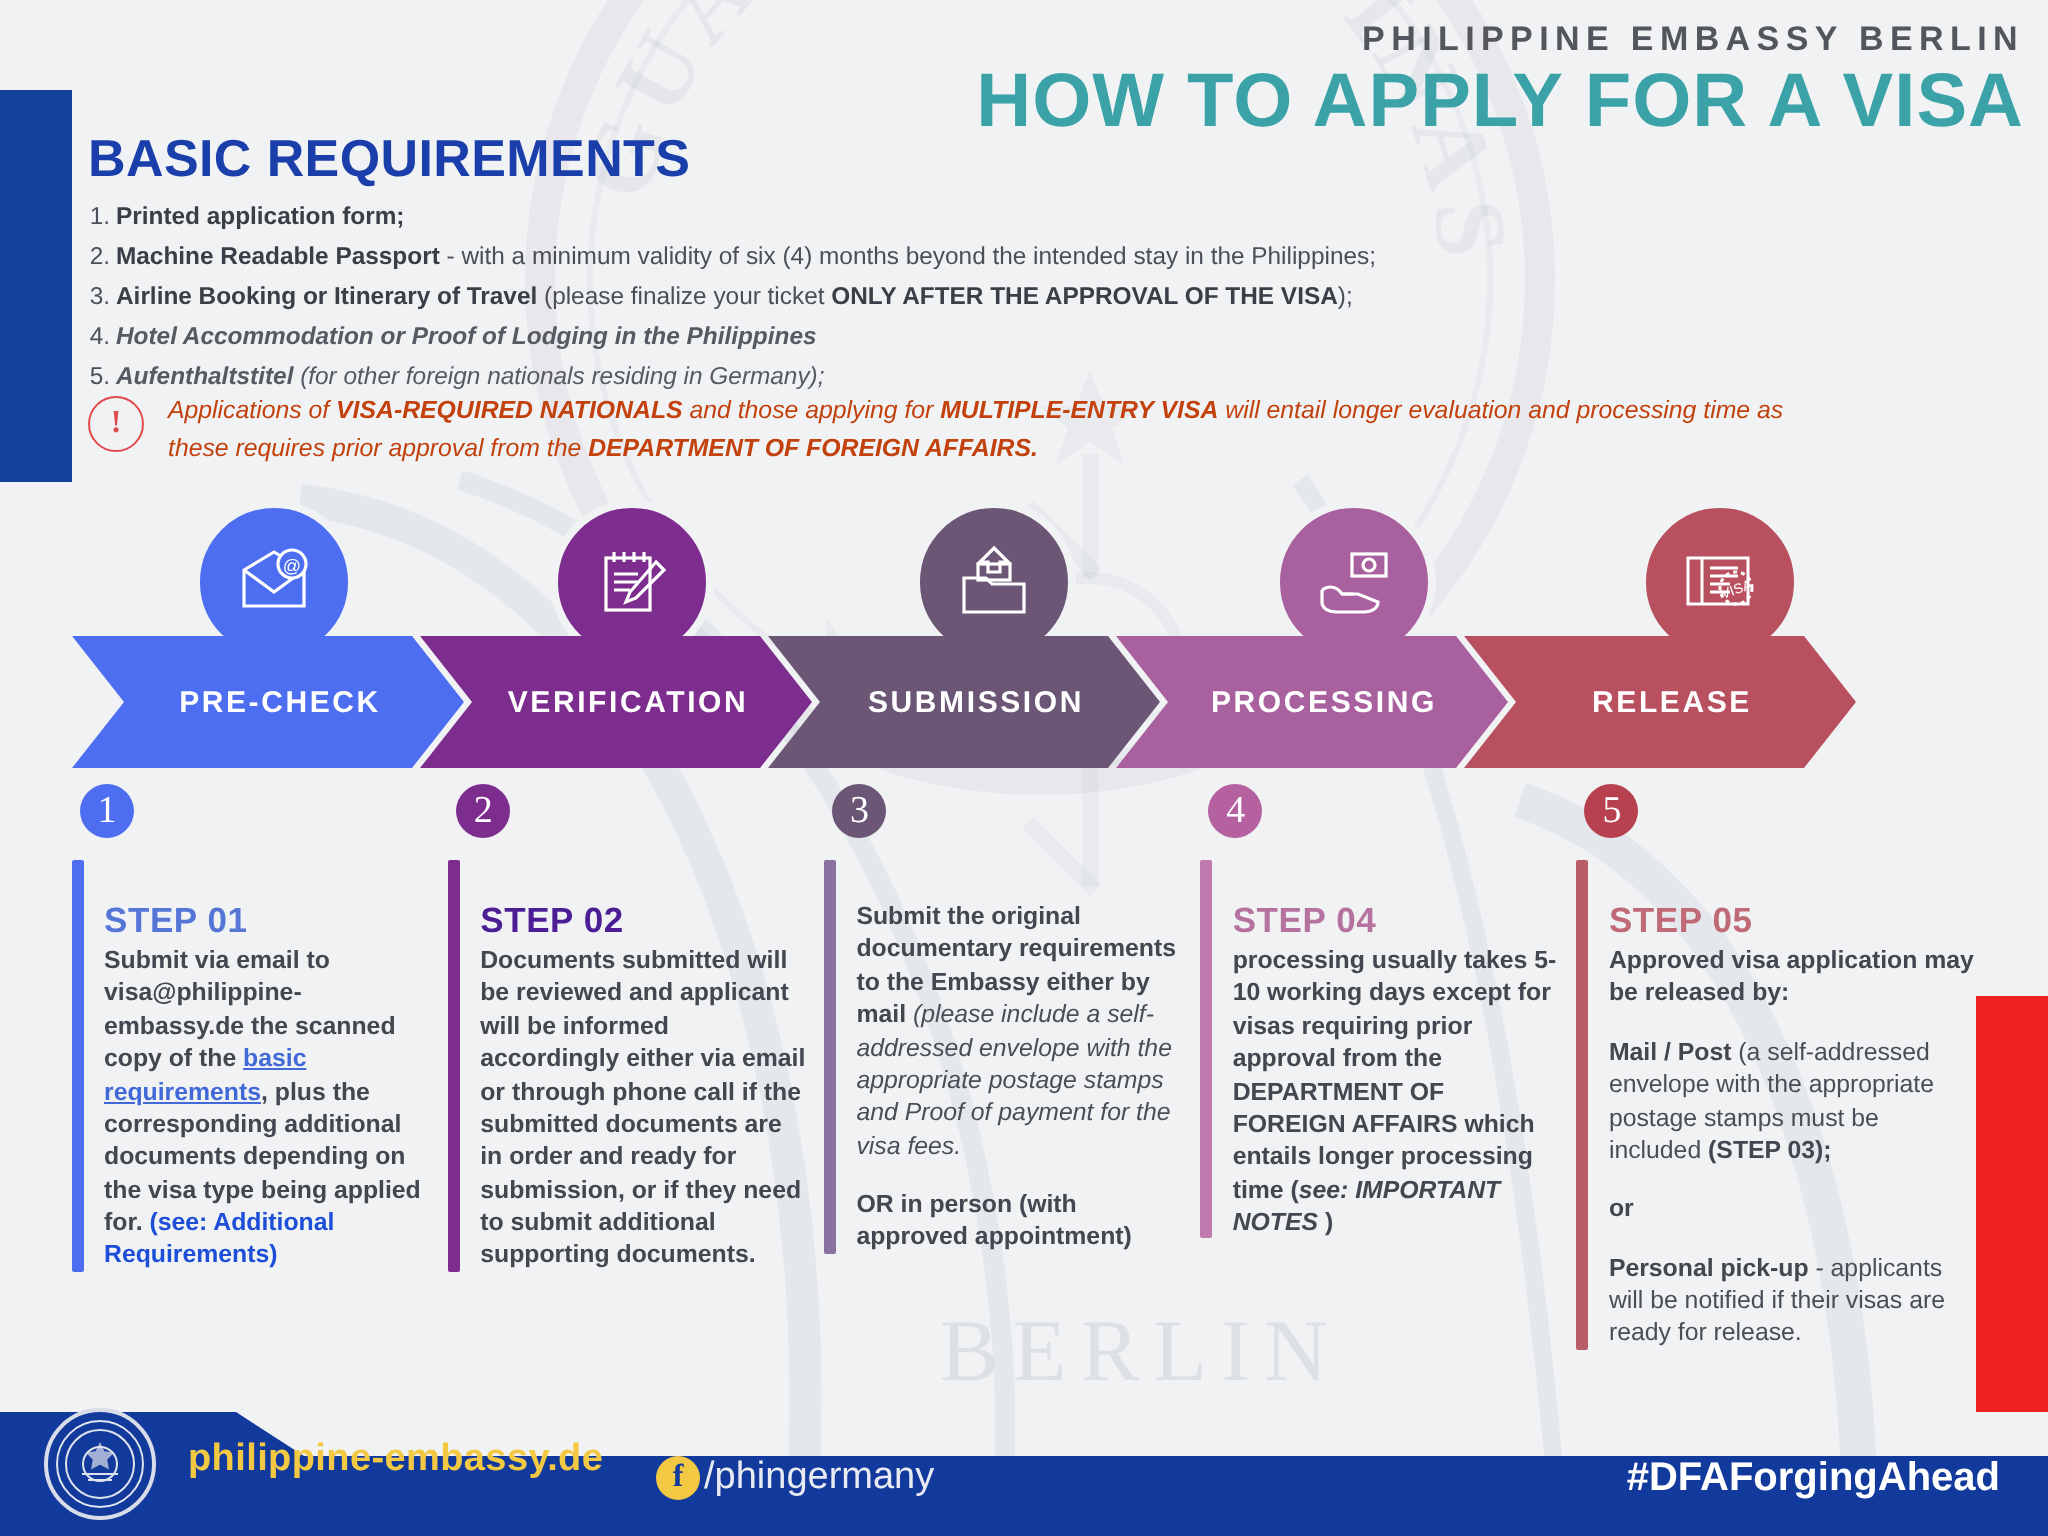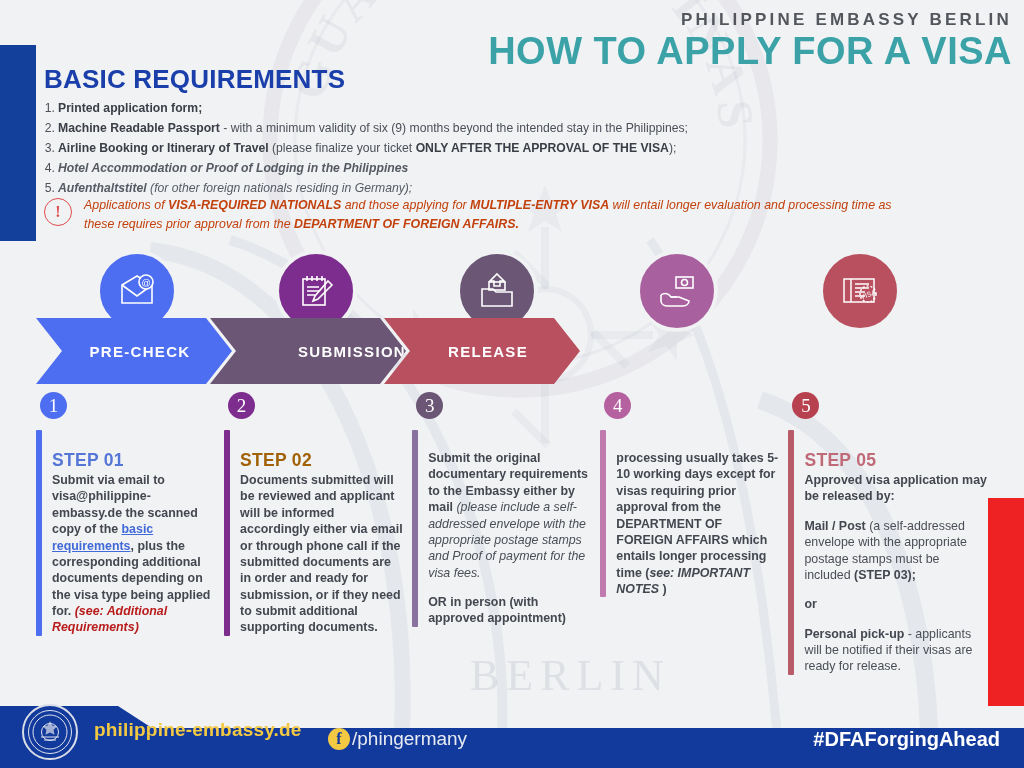--- a/index.html
+++ b/index.html
@@ -86,21 +86,21 @@
     margin-left:4px;
   }
   .body{display:flex;}
   .vbar{flex:0 0 6px;width:6px;border-radius:1px;margin-right:10px;}
   .txt{flex:1;margin-top:20px;}
   .step-h{font-size:17.5px;font-weight:bold;letter-spacing:.3px;margin-bottom:1px;}
   .step-p{font-size:12.4px;line-height:1.32;color:#4a4e56;}
   .step-p b{color:#43474f;font-weight:bold;}
   .step-p i{font-style:italic;}
   .step-p .lnk{color:#4169d8;text-decoration:underline;font-weight:bold;}
-  .step-p .blu{color:#b91c1c;font-style:italic;font-weight:bold;}
+  .step-p .blu{color:#1d4ed8;font-weight:bold;}
   .gap{height:13px;}
   .footer-notch{
     position:absolute;left:0;bottom:0;width:1024px;height:62px;background:#123a9c;
     clip-path:polygon(0 0, 118px 0, 152px 22px, 1024px 22px, 1024px 62px, 0 62px);
   }
   .seal{
     position:absolute;left:22px;bottom:8px;width:52px;height:52px;border-radius:50%;
     border:2px solid #d9dde8;display:flex;align-items:center;justify-content:center;
     background:#123a9c;
   }
@@ -166,21 +166,21 @@
   </div>
 
   <div class="req-title" style="color: rgb(26, 63, 170);">BASIC REQUIREMENTS</div>
   <div class="req-list">
     <div class="li">
       <span class="num">1.</span>
       <span><b>Printed application form;</b></span>
     </div>
     <div class="li">
       <span class="num">2.</span>
-      <span><b>Machine Readable Passport</b><span> - with a minimum validity of six (9) months beyond the intended stay in the Philippines;</span></span>
+      <span><b>Machine Readable Passport</b><span> - with a minimum validity of six (4) months beyond the intended stay in the Philippines;</span></span>
     </div>
     <div class="li">
       <span class="num">3.</span>
       <span><b>Airline Booking or Itinerary of Travel</b><span> (please finalize your ticket </span><b>ONLY AFTER THE APPROVAL OF THE VISA</b><span>);</span></span>
     </div>
     <div class="li">
       <span class="num">4.</span>
       <span><b><i>Hotel Accommodation or Proof of Lodging in the Philippines</i></b></span>
     </div>
     <div class="li">
@@ -236,22 +236,28 @@
         <circle cx="28" cy="23" r="8" stroke-dasharray="2 2"></circle>
         <text x="28" y="26" font-size="7" fill="#fff" stroke="none" text-anchor="middle" font-family="Liberation Sans, sans-serif" transform="rotate(-20 28 23)">VISA</text>
       </svg>
     </div>
   </div>
 
   <div class="flow">
     <div class="chev first" id="ch0" style="width: 196px; background: rgb(77, 110, 240);">
         <span>PRE-CHECK</span>
       </div>
-    <div class="chev" id="ch2" style="width: 196px; background: rgb(107, 86, 117); justify-content: flex-end;">
+    <div class="chev" id="ch1" style="width: 196px; background: rgb(125, 45, 142);">
+        <span>VERIFICATION</span>
+      </div>
+    <div class="chev" id="ch2" style="width: 196px; background: rgb(107, 86, 117);">
         <span>SUBMISSION</span>
+      </div>
+    <div class="chev" id="ch3" style="width: 196px; background: rgb(169, 96, 159);">
+        <span>PROCESSING</span>
       </div>
     <div class="chev" id="ch4" style="width: 196px; background: rgb(184, 80, 95);">
         <span>RELEASE</span>
       </div>
   </div>
 
   <div class="steps">
 
     <div class="col">
       <div class="circ" id="c0" style="background: rgb(77, 110, 240);">1</div>
@@ -264,21 +270,21 @@
           </div>
         </div>
       </div>
     </div>
 
     <div class="col">
       <div class="circ" id="c1" style="background: rgb(125, 45, 142);">2</div>
       <div class="body">
         <div class="vbar" id="b1" style="background: rgb(125, 45, 142);"></div>
         <div class="txt">
-          <div class="step-h" id="h1" style="color: #a16207;">STEP 02</div>
+          <div class="step-h" id="h1" style="color: #4c1d95;">STEP 02</div>
           <div class="step-p"><b>Documents submitted will be reviewed and applicant will be informed accordingly either via email or through phone call if the submitted documents are in order and ready for submission, or if they need to submit additional supporting documents.</b></div>
         </div>
       </div>
     </div>
 
     <div class="col">
       <div class="circ" id="c2" style="background: rgb(107, 86, 117);">3</div>
       <div class="body">
         <div class="vbar" id="b2" style="background: rgb(138, 114, 160);"></div>
         <div class="txt">
@@ -289,20 +295,21 @@
           </div>
         </div>
       </div>
     </div>
 
     <div class="col">
       <div class="circ" id="c3" style="background: rgb(181, 96, 159);">4</div>
       <div class="body">
         <div class="vbar" id="b3" style="background: rgb(192, 122, 174);"></div>
         <div class="txt">
+          <div class="step-h" id="h3" style="color: rgb(181, 114, 159);">STEP 04</div>
           <div class="step-p"><b>processing usually takes 5-10 working days except for visas requiring prior approval from the DEPARTMENT OF FOREIGN AFFAIRS which entails longer processing time (</b><b><i>see: IMPORTANT NOTES</i></b><b> )</b></div>
         </div>
       </div>
     </div>
 
     <div class="col c5">
       <div class="circ" id="c4" style="background: rgb(184, 65, 79);">5</div>
       <div class="body">
         <div class="vbar" id="b4" style="background: rgb(184, 92, 106);"></div>
         <div class="txt">

